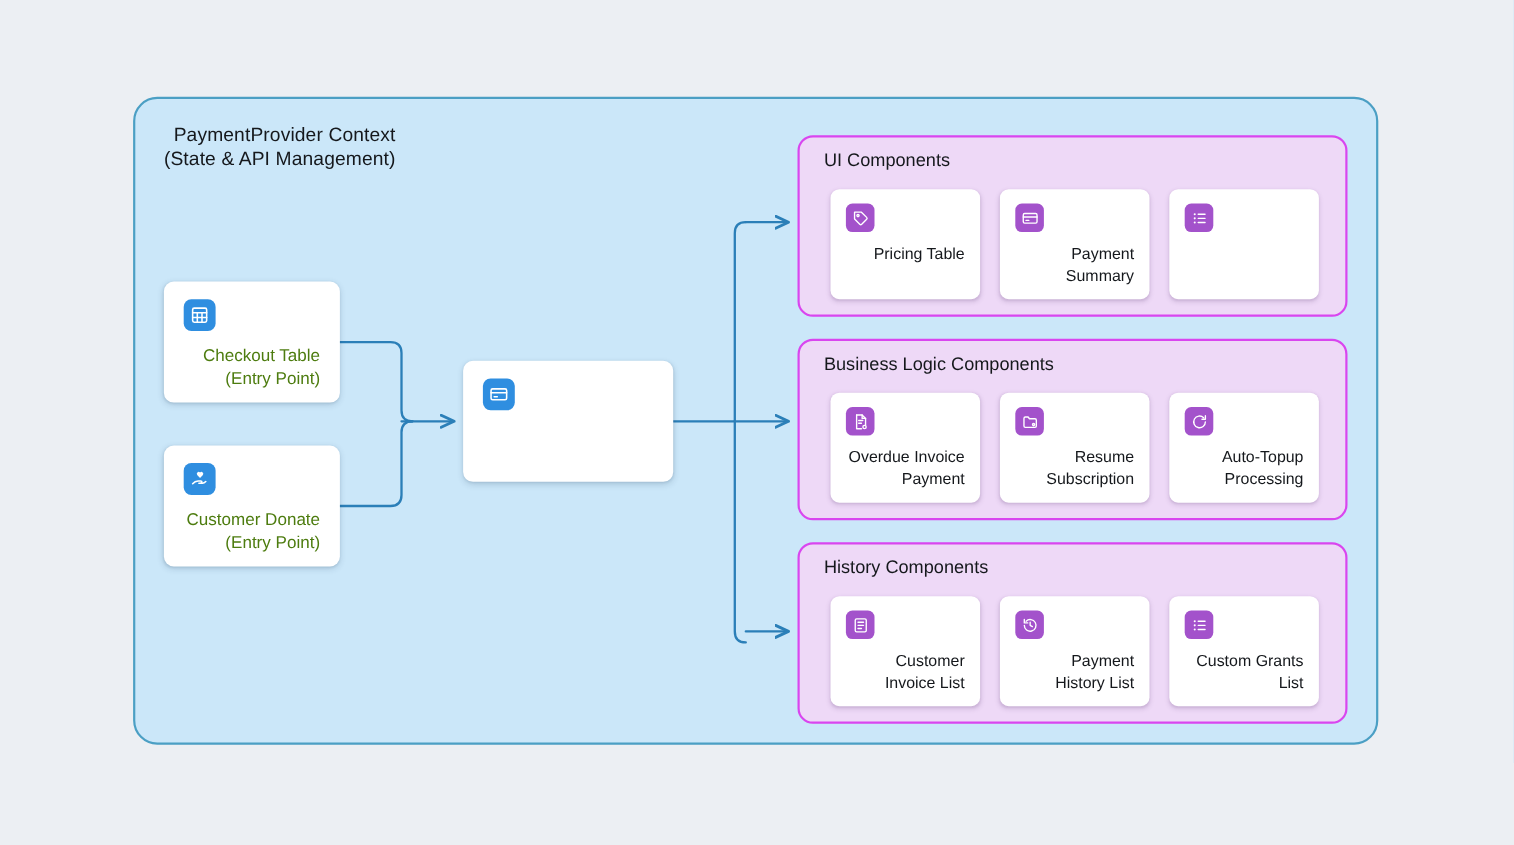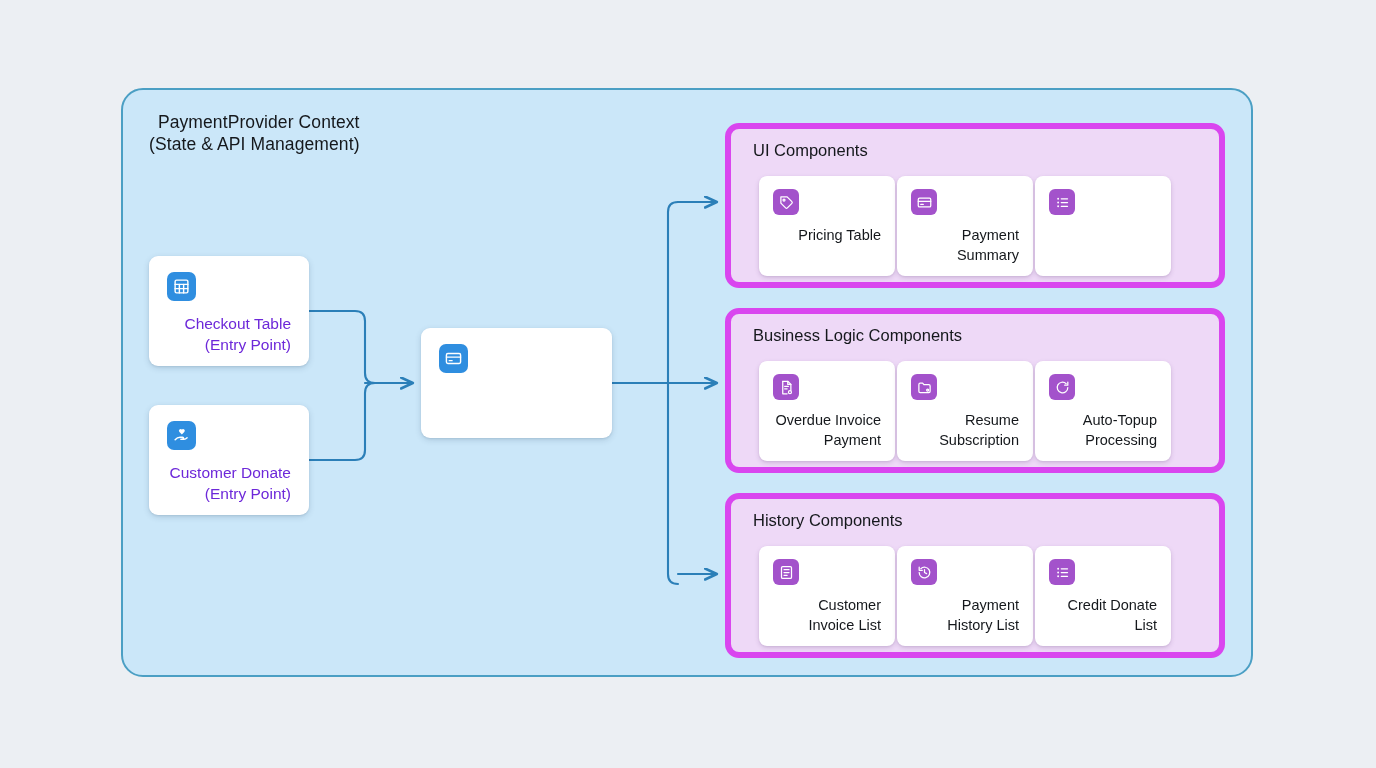--- a/index.html
+++ b/index.html
@@ -51,21 +51,21 @@
   .node-card {
     position: absolute;
     background: #ffffff;
     border-radius: 9px;
     box-shadow: 0 2px 6px rgba(25, 55, 90, 0.16), 0 1px 2px rgba(25, 55, 90, 0.10);
     box-sizing: border-box;
     padding: 16px 18px;
   }
   .node-card .node-label {
     font-size: 15.5px;
-    color: #6d28d9;
+    color: #4d7c0f;
     line-height: 21px;
     white-space: pre-line;
   }
 
   .icon-sq {
     width: 29px;
     height: 29px;
     border-radius: 7px;
     display: flex;
     align-items: center;
@@ -77,42 +77,42 @@
   .icon-sq svg { display: block; }
 
   #node-checkout-table  { left: 149px; top: 256px; width: 160px; height: 110px; }
   #node-checkout-donate { left: 149px; top: 405px; width: 160px; height: 110px; }
   #node-checkout-form   { left: 421px; top: 328px; width: 191px; height: 110px; }
 
   
   .group-panel {
     position: absolute;
     background: #eed9f7;
-    border: 6px solid #d946ef;
+    border: 2px solid #d946ef;
     border-radius: 14px;
     box-sizing: border-box;
   }
   #panel-ui       { left: 725px; top: 123px; width: 500px; height: 165px; }
   #panel-business { left: 725px; top: 308px; width: 500px; height: 165px; }
   #panel-history  { left: 725px; top: 493px; width: 500px; height: 165px; }
 
   .group-title {
     position: absolute;
     left: 22px;
     top: 12px;
     font-size: 16.5px;
     color: #15181c;
   }
 
   .panel-cards {
     position: absolute;
     left: 28px;
     top: 47px;
     display: flex;
-    gap: 2px;
+    gap: 18px;
   }
   .sub-card {
     width: 136px;
     height: 100px;
     background: #ffffff;
     border-radius: 8px;
     box-shadow: 0 2px 5px rgba(60, 30, 90, 0.15), 0 1px 2px rgba(60, 30, 90, 0.08);
     box-sizing: border-box;
     padding: 13px 14px;
   }
@@ -328,20 +328,20 @@
         <div class="icon-sq purple">
           <svg width="15" height="15" viewBox="0 0 24 24" fill="none" stroke="#ffffff" stroke-width="2" stroke-linecap="round" stroke-linejoin="round">
             <line x1="10" y1="6" x2="20" y2="6"></line>
             <line x1="10" y1="12" x2="20" y2="12"></line>
             <line x1="10" y1="18" x2="20" y2="18"></line>
             <circle cx="5" cy="6" r="1.5" fill="#ffffff" stroke="none"></circle>
             <circle cx="5" cy="12" r="1.5" fill="#ffffff" stroke="none"></circle>
             <circle cx="5" cy="18" r="1.5" fill="#ffffff" stroke="none"></circle>
           </svg>
         </div>
-        <div class="sub-label">Credit Donate
+        <div class="sub-label">Custom Grants
 List</div>
       </div>
 
     </div>
   </div>
 
 </div>
 
 </body></html>

